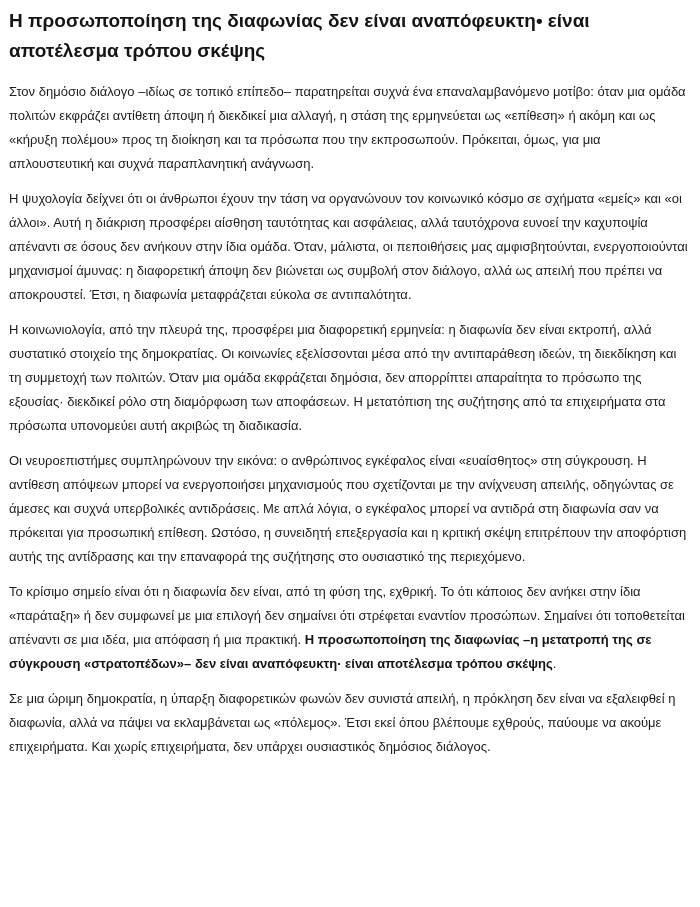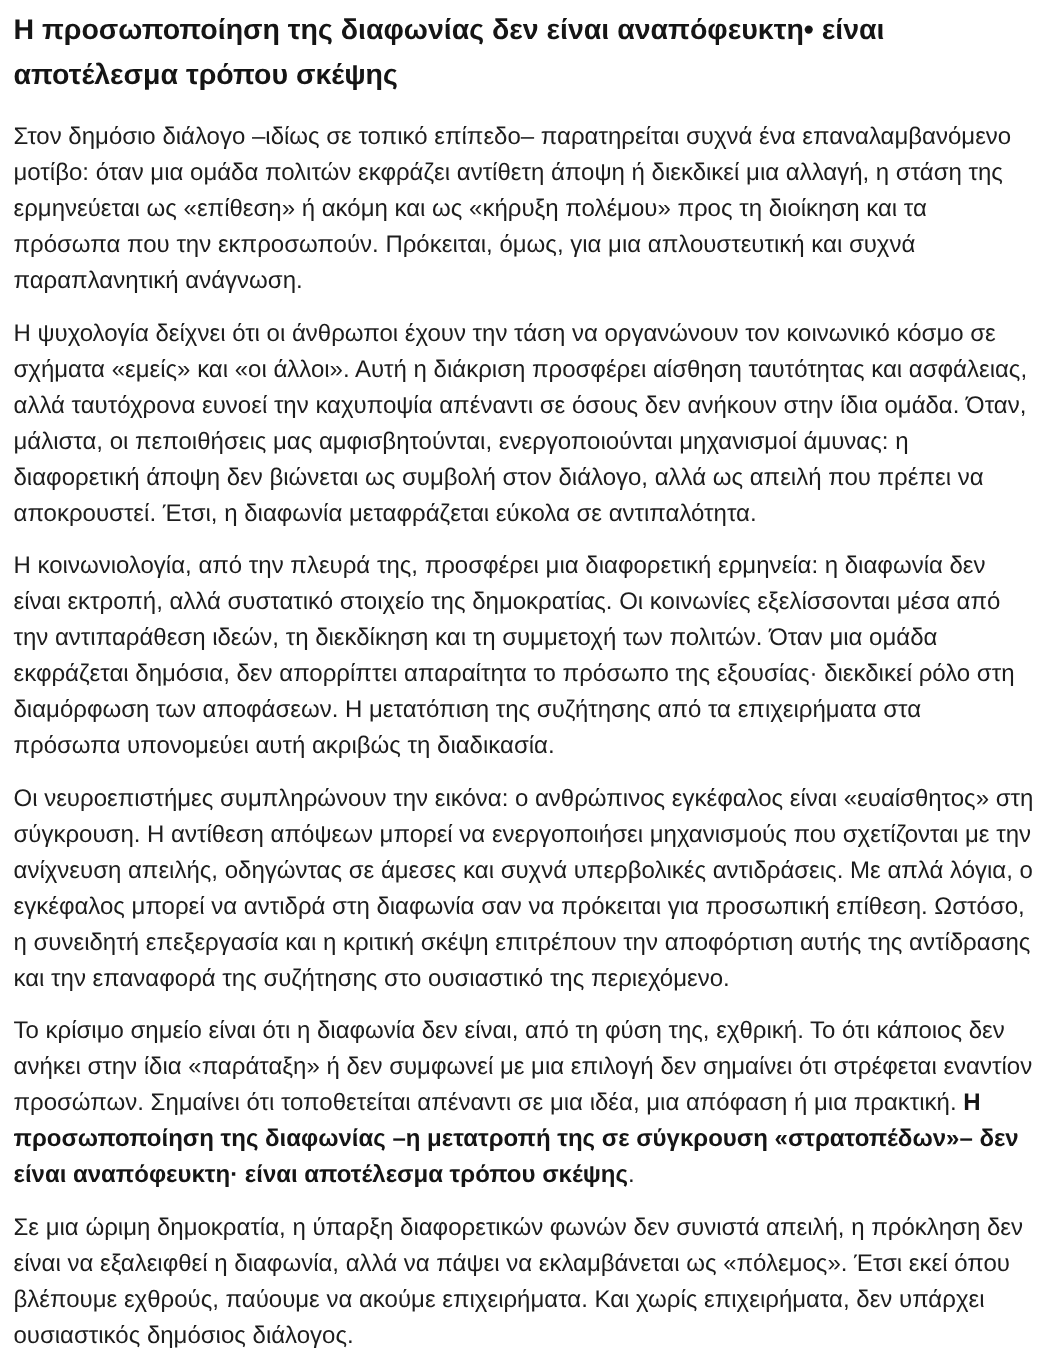--- a/index.html
+++ b/index.html
@@ -24,21 +24,21 @@
   }
   .doc-title {
     font-size: 19px;
     line-height: 30px;
     font-weight: 700;
     color: #151515;
     margin: 0 0 14px 0;
     padding-right: 4px;
   }
   .doc-paragraph {
-    font-size: 16px;
+    font-size: 13px;
     line-height: 24px;
     font-weight: 400;
     margin: 0 0 11px 0;
     padding-right: 2px;
   }
   .doc-paragraph .bold-run {
     font-weight: 700;
     color: #151515;
   }
 </style>

